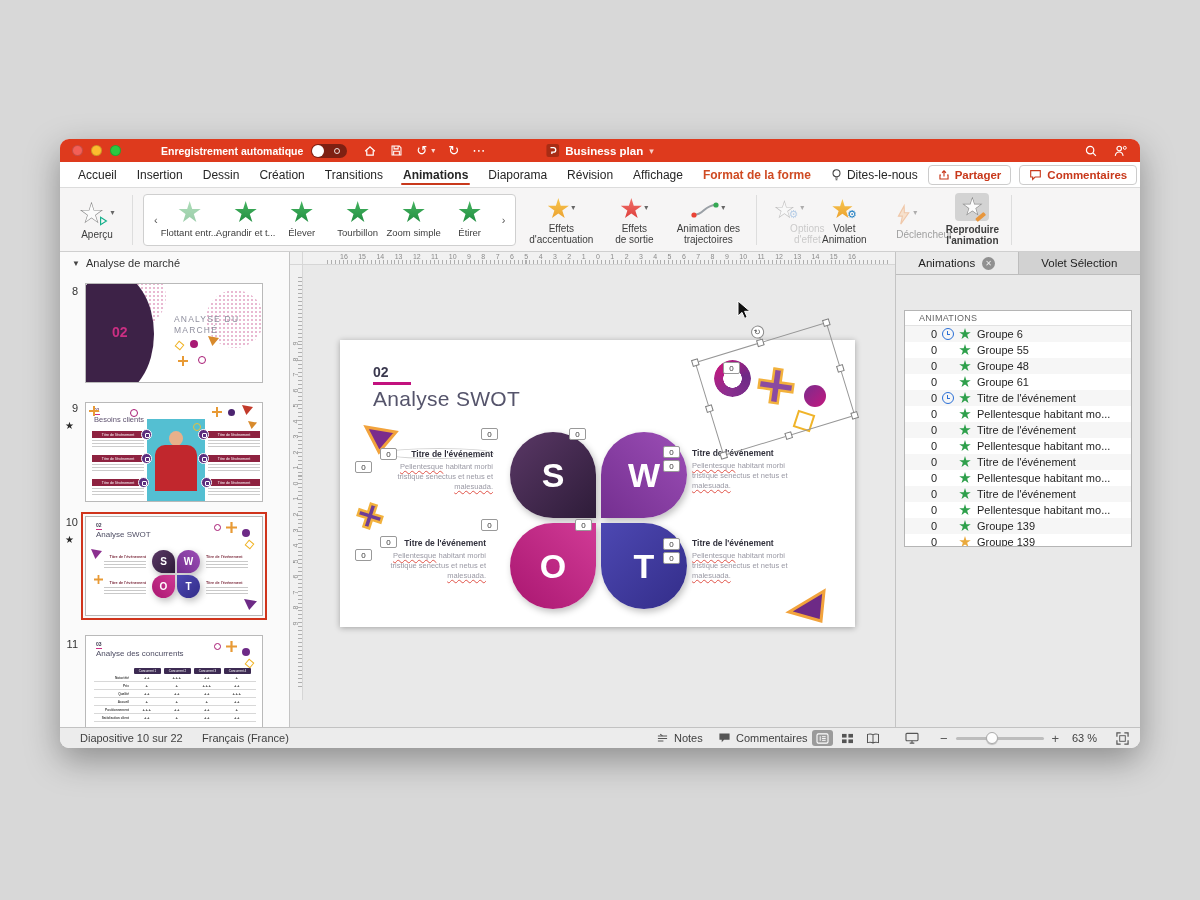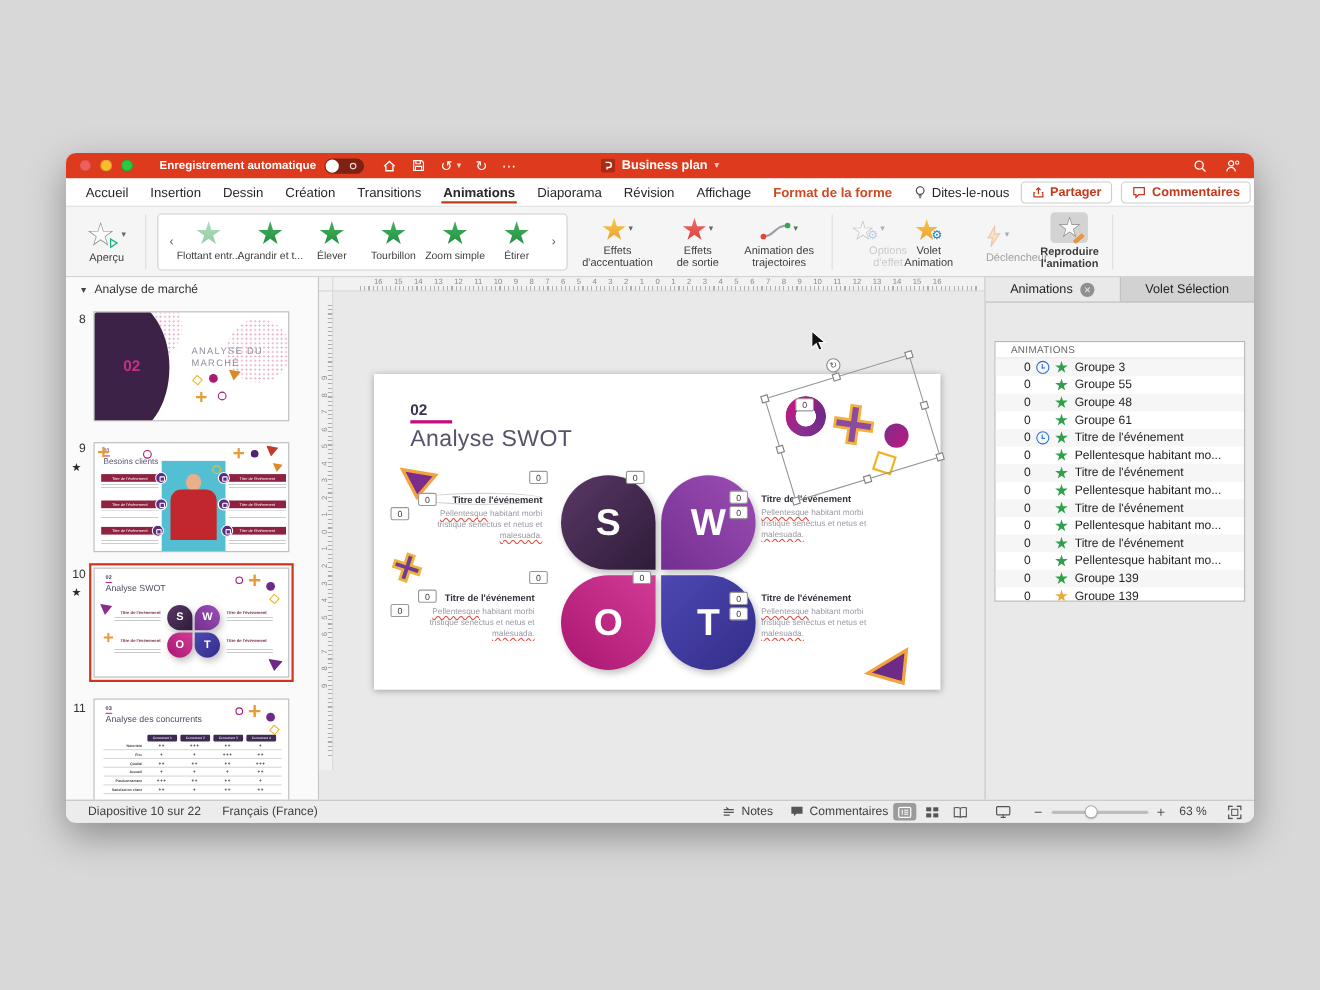--- a/index.html
+++ b/index.html
@@ -9,21 +9,21 @@
 
   
   .window { position:absolute; left:60px; top:139px; width:1080px; height:609px;
             border-radius:9px; overflow:hidden; background:#f6f5f5;
             box-shadow:0 12px 34px rgba(0,0,0,.35); }
 
   
   .titlebar { height:23px; background:#de3a1d; display:flex; align-items:center; position:relative; }
   .tl { width:11px; height:11px; border-radius:50%; margin-left:8px; border:1px solid rgba(0,0,0,.18); }
   .tl.red{ background:#f35f57; margin-left:12px;} .tl.yel{background:#fdbc2e;} .tl.grn{background:#2bc840;}
-  .autosave { color:#fff; font-size:10.5px; font-weight:700; margin-left:24px; }
+  .autosave { color:#fff; font-size:10.5px; font-weight:700; margin-left:40px; }
   .toggle { width:36px; height:14px; border-radius:8px; background:#7e2012; margin-left:8px; position:relative; }
   .toggle .knob { position:absolute; left:1px; top:1px; width:12px; height:12px; border-radius:50%; background:#fff; }
   .toggle .oring { position:absolute; right:7px; top:4px; width:6px; height:6px; border-radius:50%; border:1.2px solid rgba(255,255,255,.85); }
   .tbicons { display:flex; align-items:center; gap:13px; margin-left:16px; color:#fff; }
   .tbicons .uni { font-size:13px; line-height:1; color:#fff; }
   .tbchev { font-size:8px; color:rgba(255,255,255,.8); margin-left:-9px; }
   .doctitle { position:absolute; left:50%; transform:translateX(-50%); display:flex; align-items:center; gap:6px; color:#fff; font-size:11.5px; font-weight:700; }
   .doctitle .chev { font-size:9px; color:rgba(255,255,255,.75); font-weight:400; }
   .tbright { position:absolute; right:12px; display:flex; gap:15px; align-items:center; }
 
@@ -715,21 +715,21 @@
             <span class="arrowdis">↓</span>
             <span class="delx">✕</span>
           </span>
         </div>
         <div class="alist">
           <div class="ahead">ANIMATIONS</div>
           <div class="arow">
               <span class="anum">0</span>
               <span class="aclock show"></span>
               <span class="astar"></span>
-              <span class="albl">Groupe 3</span>
+              <span class="albl">Groupe 6</span>
             </div>
           <div class="arow">
               <span class="anum">0</span>
               <span class="aclock"></span>
               <span class="astar"></span>
               <span class="albl">Groupe 55</span>
             </div>
           <div class="arow">
               <span class="anum">0</span>
               <span class="aclock"></span>

